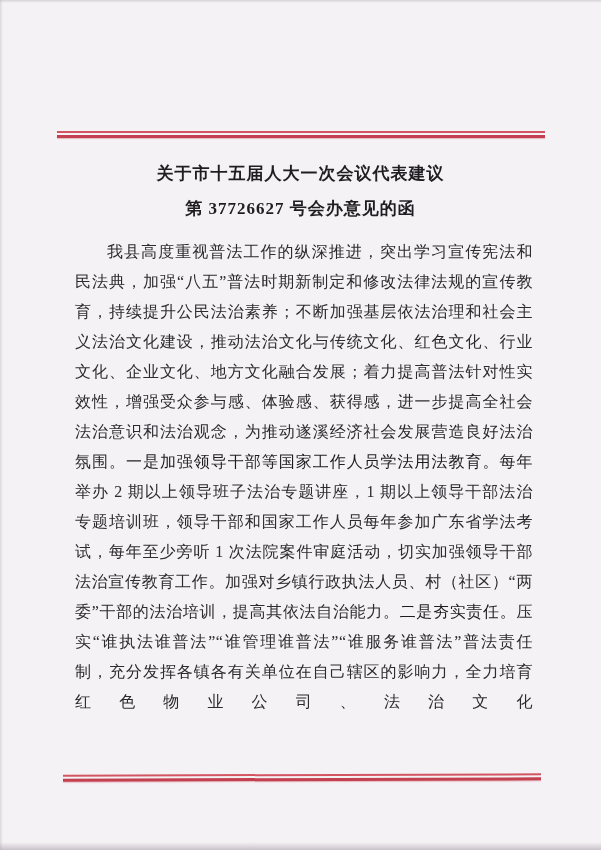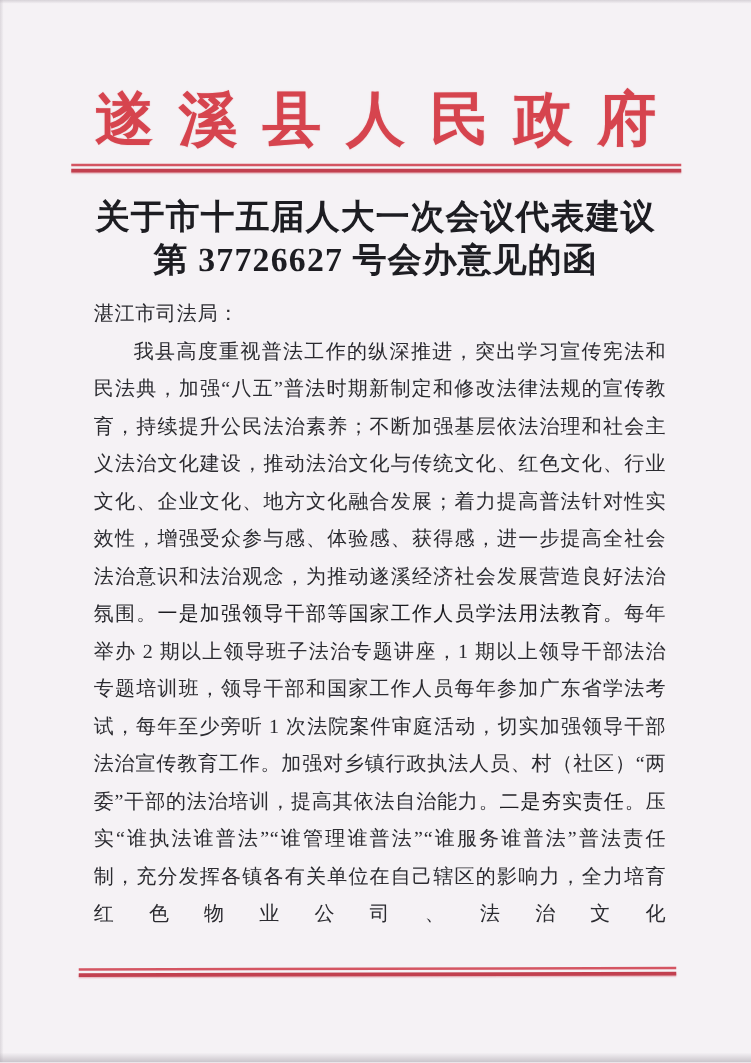--- a/index.html
+++ b/index.html
@@ -52,21 +52,21 @@
   .rule-bottom{top:774px;left:63px;right:60px;transform:rotate(-0.15deg);}
   .rule .thin{height:2px;background:var(--rule-thin);}
   .rule .gap{height:2px;}
   .rule .thick{height:3px;background:var(--rule-thick);box-shadow:0 1px 1px rgba(214,110,125,.45);}
 
   .doc-title{
     position:absolute;top:156px;left:0;right:0;
     text-align:center;
     color:#1d1d22;
     font-weight:bold;
-    font-size:27px;
+    font-size:17px;
     line-height:35px;
     letter-spacing:1px;
   }
 
   .doc-body{
     position:absolute;top:237px;left:75px;width:458px;
     color:var(--text);
     font-size:16px;
     letter-spacing:0.6px;
     line-height:30px;
@@ -78,35 +78,33 @@
   .seg-bold{font-weight:normal;color:#1c1c20;}
 </style>
 </head>
 <body>
 
 <div class="page">
 
   <div class="scan-edge-top"></div>
   <div class="scan-edge-left"></div>
 
-  <div class="letterhead">遂溪县人民政府</div>
 
   <div class="rule rule-top">
     <div class="thin"></div>
     <div class="gap"></div>
     <div class="thick"></div>
   </div>
 
   <div class="doc-title">
     <div>关于市十五届人大一次会议代表建议</div>
     <div>第 37726627 号会办意见的函</div>
   </div>
 
   <div class="doc-body">
-    <p class="salutation">湛江市司法局：</p>
     <p class="indent para-main"><span>我县高度重视普法工作的纵深推进，突出学习宣传宪法和民法典，加强“八五”普法时期新制定和修改法律法规的宣传教育，持续提升公民法治素养；不断加强基层依法治理和社会主义法治文化建设，推动法治文化与传统文化、红色文化、行业文化、企业文化、地方文化融合发展；着力提高普法针对性实效性，增强受众参与感、体验感、获得感，进一步提高全社会法治意识和法治观念，为推动遂溪经济社会发展营造良好法治氛围。</span><span class="seg-bold">一是加强领导干部等国家工作人员学法用法教育。</span><span>每年举办 2 期以上领导班子法治专题讲座，1 期以上领导干部法治专题培训班，领导干部和国家工作人员每年参加广东省学法考试，每年至少旁听 1 次法院案件审庭活动，切实加强领导干部法治宣传教育工作。加强对乡镇行政执法人员、村（社区）“两委”干部的法治培训，提高其依法自治能力。</span><span class="seg-bold">二是夯实责任。</span><span>压实“谁执法谁普法”“谁管理谁普法”“谁服务谁普法”普法责任制，充分发挥各镇各有关单位在自己辖区的影响力，全力培育红色物业公司、法治文化</span></p>
   </div>
 
   <div class="rule rule-bottom">
     <div class="thin"></div>
     <div class="gap"></div>
     <div class="thick"></div>
   </div>
 
   <div class="scan-edge-bottom"></div>

